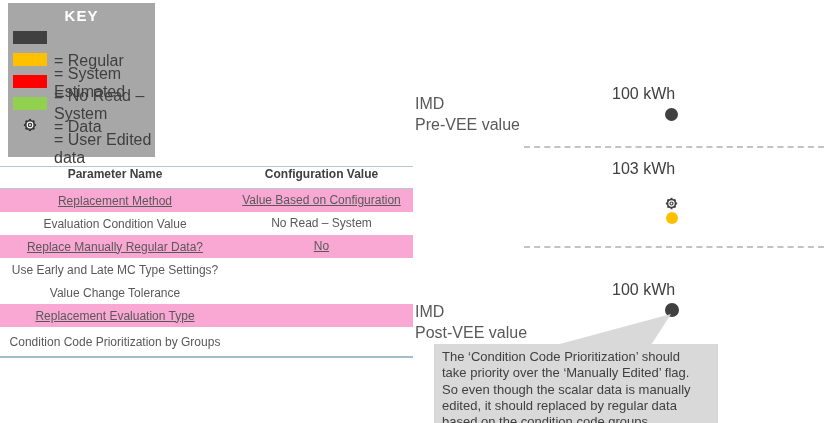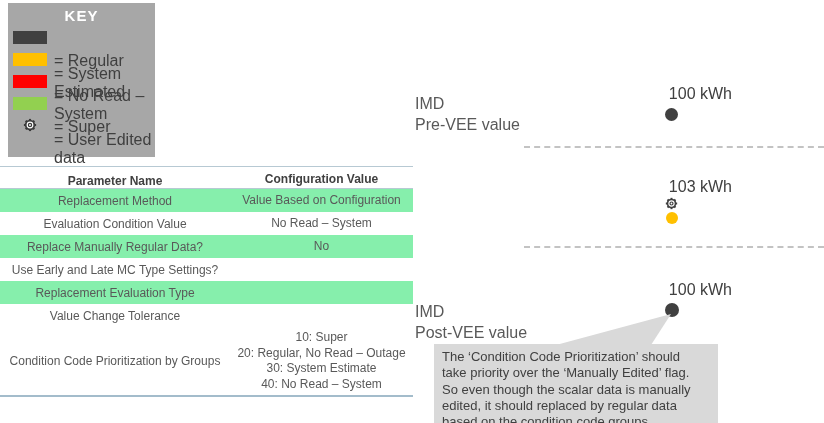--- a/index.html
+++ b/index.html
@@ -13,32 +13,32 @@
   .key-title { text-align:center; color:#ffffff; font-weight:bold; font-size:15px; padding-top:4px; letter-spacing:1px; }
   .key-rows { margin-top:2px; }
   .key-row { display:flex; align-items:center; height:22px; padding-left:5px; }
   .key-swatch { width:34px; height:13px; flex:none; }
   .key-gearcell { width:34px; display:flex; justify-content:center; align-items:center; flex:none; }
   .key-label { margin-left:7px; font-size:16px; color:#3f3f3f;margin-top:48px; }
 
   
   .tbl { position:absolute; left:0; top:166px; width:413px; font-size:12px; color:#595959;
          border-top:1px solid #b7c9d3; border-bottom:2px solid #a3bccb; }
-  .tbl-header { display:flex; height:21px; align-items:flex-end; border-bottom:1px solid #b7c9d3;
+  .tbl-header { display:flex; height:21px; align-items:flex-start; border-bottom:1px solid #b7c9d3;
                 font-weight:bold; color:#404040; }
   .tbl-row { display:flex; min-height:23px; align-items:center; }
   .tbl-row.tall { padding:3px 0; }
-  .row-odd { background:#86efac; }
+  .row-odd { background:#f9a8d4;text-decoration:underline; }
   .c1 { width:230px; text-align:center; }
   .c2 { width:183px; text-align:center; white-space:pre-line; line-height:1.3; }
 
   
   .sec-label { position:absolute; text-align:left; font-size:16px; color:#595959;
                white-space:pre-line; line-height:1.32; }
-  .sec-value { position:absolute; width:120px; text-align:right; font-size:16px; color:#404040; }
+  .sec-value { position:absolute; width:120px; text-align:left; font-size:16px; color:#404040; }
   .dot { position:absolute; border-radius:50%; }
   .dash-line { position:absolute; width:300px; border-top:2px dashed #c3c3c3; }
   .gear-abs { position:absolute; }
 
   .callout-box { position:absolute; left:434px; top:344px; width:250px; background:#d9d9d9;
                  font-size:13px; color:#404040; line-height:1.25; padding:5px 26px 6px 8px; }
   .pointer-svg { position:absolute; left:540px; top:310px; }
   .pointer-svg polygon { fill:#d9d9d9; }
 </style>
 </head>
@@ -56,21 +56,21 @@
       <div class="key-row">
         <span class="key-swatch" style="background: rgb(255, 192, 0);"></span>
         <span class="key-label">= System Estimated</span>
       </div>
       <div class="key-row">
         <span class="key-swatch" style="background: rgb(255, 0, 0);"></span>
         <span class="key-label">= No Read – System</span>
       </div>
       <div class="key-row">
         <span class="key-swatch" style="background: rgb(146, 208, 80);"></span>
-        <span class="key-label">= Super</span>
+        <span class="key-label">= Data</span>
       </div>
       <div class="key-row">
         <span class="key-gearcell">
           <svg width="14" height="14" viewBox="0 0 14 14">
             <g stroke="#3b3b3b" stroke-width="2.1">
               <line x1="7" y1="0.9" x2="7" y2="13.1"></line>
               <line x1="0.9" y1="7" x2="13.1" y2="7"></line>
               <line x1="2.7" y1="2.7" x2="11.3" y2="11.3"></line>
               <line x1="11.3" y1="2.7" x2="2.7" y2="11.3"></line>
             </g>
@@ -97,45 +97,41 @@
       <div class="c2">No Read – System</div>
     </div>
     <div class="tbl-row row-odd">
       <div class="c1">Replace Manually Regular Data?</div>
       <div class="c2">No</div>
     </div>
     <div class="tbl-row">
       <div class="c1">Use Early and Late MC Type Settings?</div>
       <div class="c2"></div>
     </div>
+    <div class="tbl-row">
+      <div class="c1">Value Change Tolerance</div>
+      <div class="c2"></div>
+    </div>
     <div class="tbl-row row-odd">
       <div class="c1">Replacement Evaluation Type</div>
       <div class="c2"></div>
     </div>
-    <div class="tbl-row">
-      <div class="c1">Value Change Tolerance</div>
-      <div class="c2"></div>
-    </div>
     <div class="tbl-row tall">
       <div class="c1">Condition Code Prioritization by Groups</div>
-      <div class="c2">10: Super
-20: Regular, No Read – Outage
-30: System Estimate
-40: No Read – System</div>
     </div>
   </div>
 
   <div class="sec-label" style="left:415px; top:93px; width:140px;">IMD
 Pre-VEE value</div>
   <div class="sec-value" style="left:612px; top:85px;">100 kWh</div>
   <div class="dot" style="left: 665px; top: 108px; width: 13px; height: 13px; background: rgb(64, 64, 64);"></div>
 
   <div class="dash-line" style="left:524px; top:146px;"></div>
 
-  <div class="sec-value" style="left:612px; top:178px;">103 kWh</div>
+  <div class="sec-value" style="left:612px; top:160px;">103 kWh</div>
   <span class="gear-abs" style="left:665px; top:196px;">
     <svg width="13" height="13" viewBox="0 0 14 14">
       <g stroke="#404040" stroke-width="2.1">
         <line x1="7" y1="0.9" x2="7" y2="13.1"></line>
         <line x1="0.9" y1="7" x2="13.1" y2="7"></line>
         <line x1="2.7" y1="2.7" x2="11.3" y2="11.3"></line>
         <line x1="11.3" y1="2.7" x2="2.7" y2="11.3"></line>
       </g>
       <circle cx="7" cy="7" r="4.3" fill="#ffffff" stroke="#404040" stroke-width="1.8"></circle>
       <circle cx="7" cy="7" r="1.6" fill="#ffffff" stroke="#404040" stroke-width="1.3"></circle>

